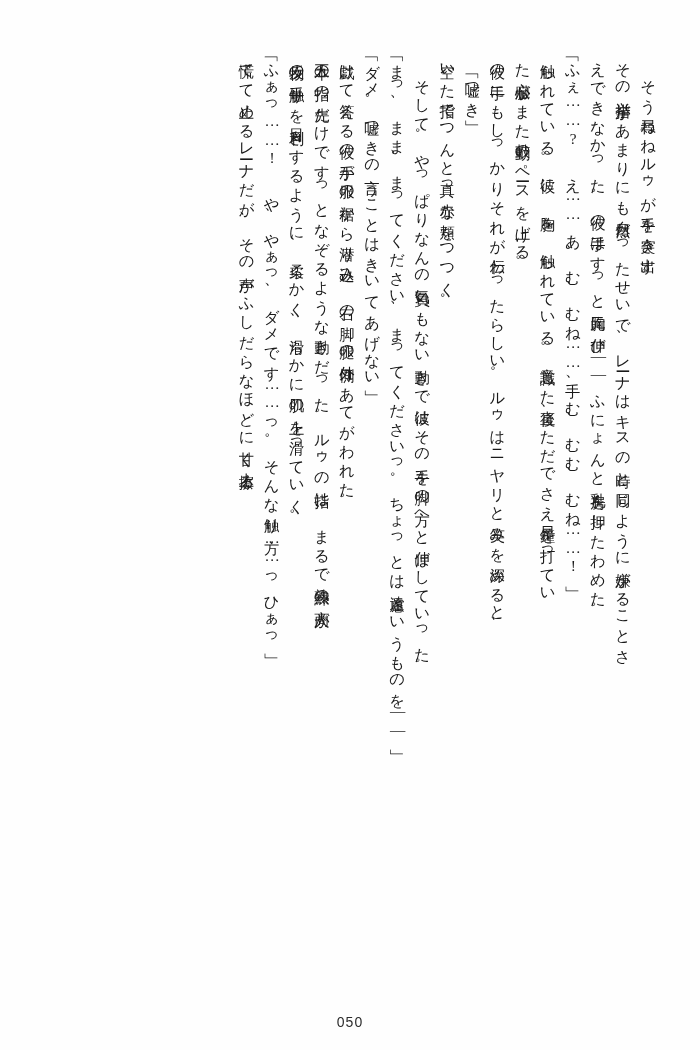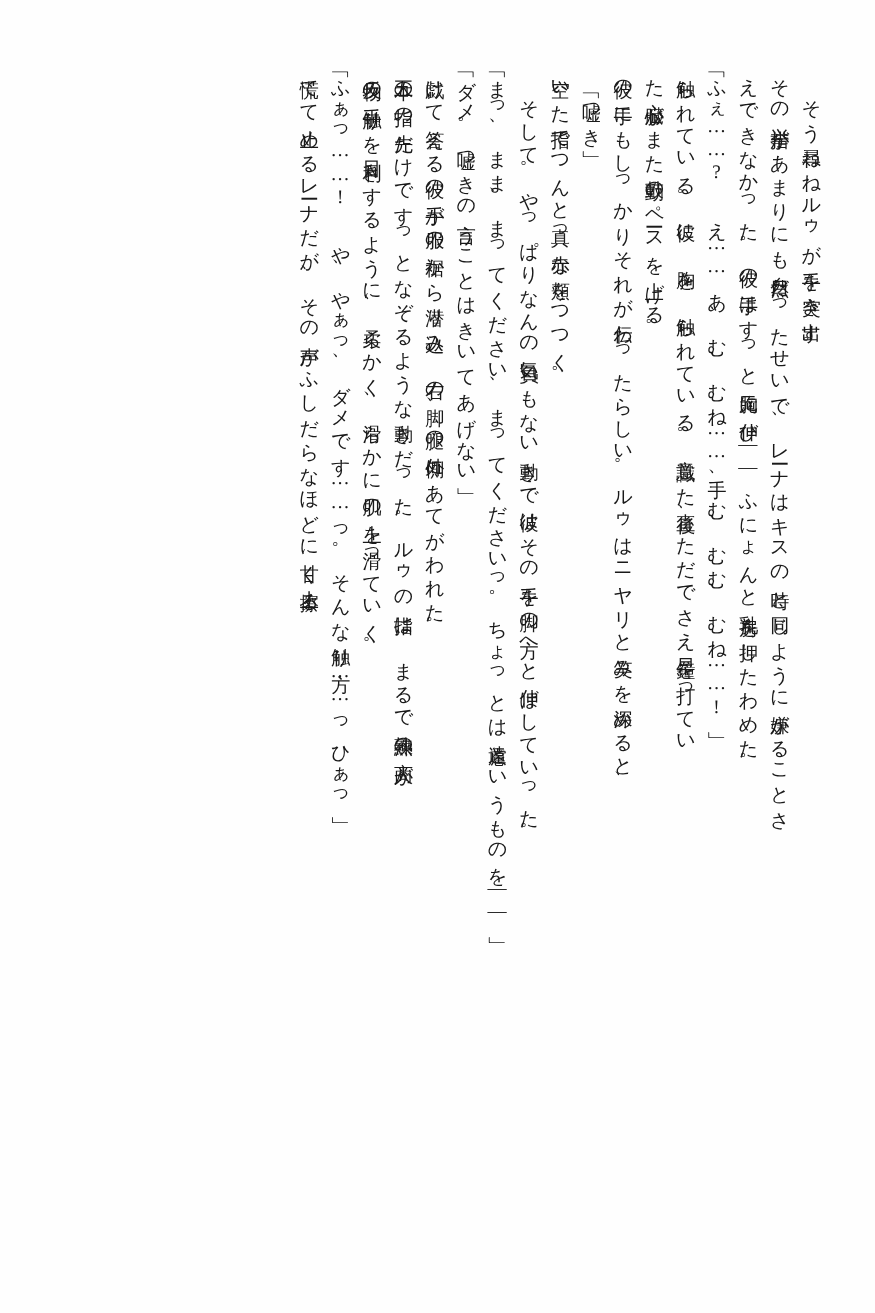--- a/index.html
+++ b/index.html
@@ -78,13 +78,14 @@
     <div class="line">空いた指でつんと真っ赤な頬をつつく。</div>
     <div class="line indent">そして。やっぱりなんの気負いもない動きで彼はその手を脚の方へと伸ばしていった。</div>
     <div class="line">「まっ、まま、まってください、まってくださいっ。ちょっとは遠慮というものを――」</div>
     <div class="line">「ダメ。嘘つきの言うことはきいてあげない」</div>
     <div class="line">戯けて答える彼の手が服の裾から潜り込み、右の脚、腿の外側にあてがわれた。</div>
     <div class="line">五本の指の先だけですっとなぞるような動きだった。ルゥの指は、まるで熟練の商人が</div>
     <div class="line">反物の手触りを目利きするように、柔らかく、滑らかに肌の上を滑っていく。</div>
     <div class="line">「ふぁっ……! や、やぁっ、ダメです……っ。そんな触り方……っひぁっ」</div>
     <div class="line">慌てて止めるレーナだが、その声がふしだらなほどに甘く上擦る。</div>
   </div>
+  <div class="page-number">050</div>
 </div>
 
 </body></html>

